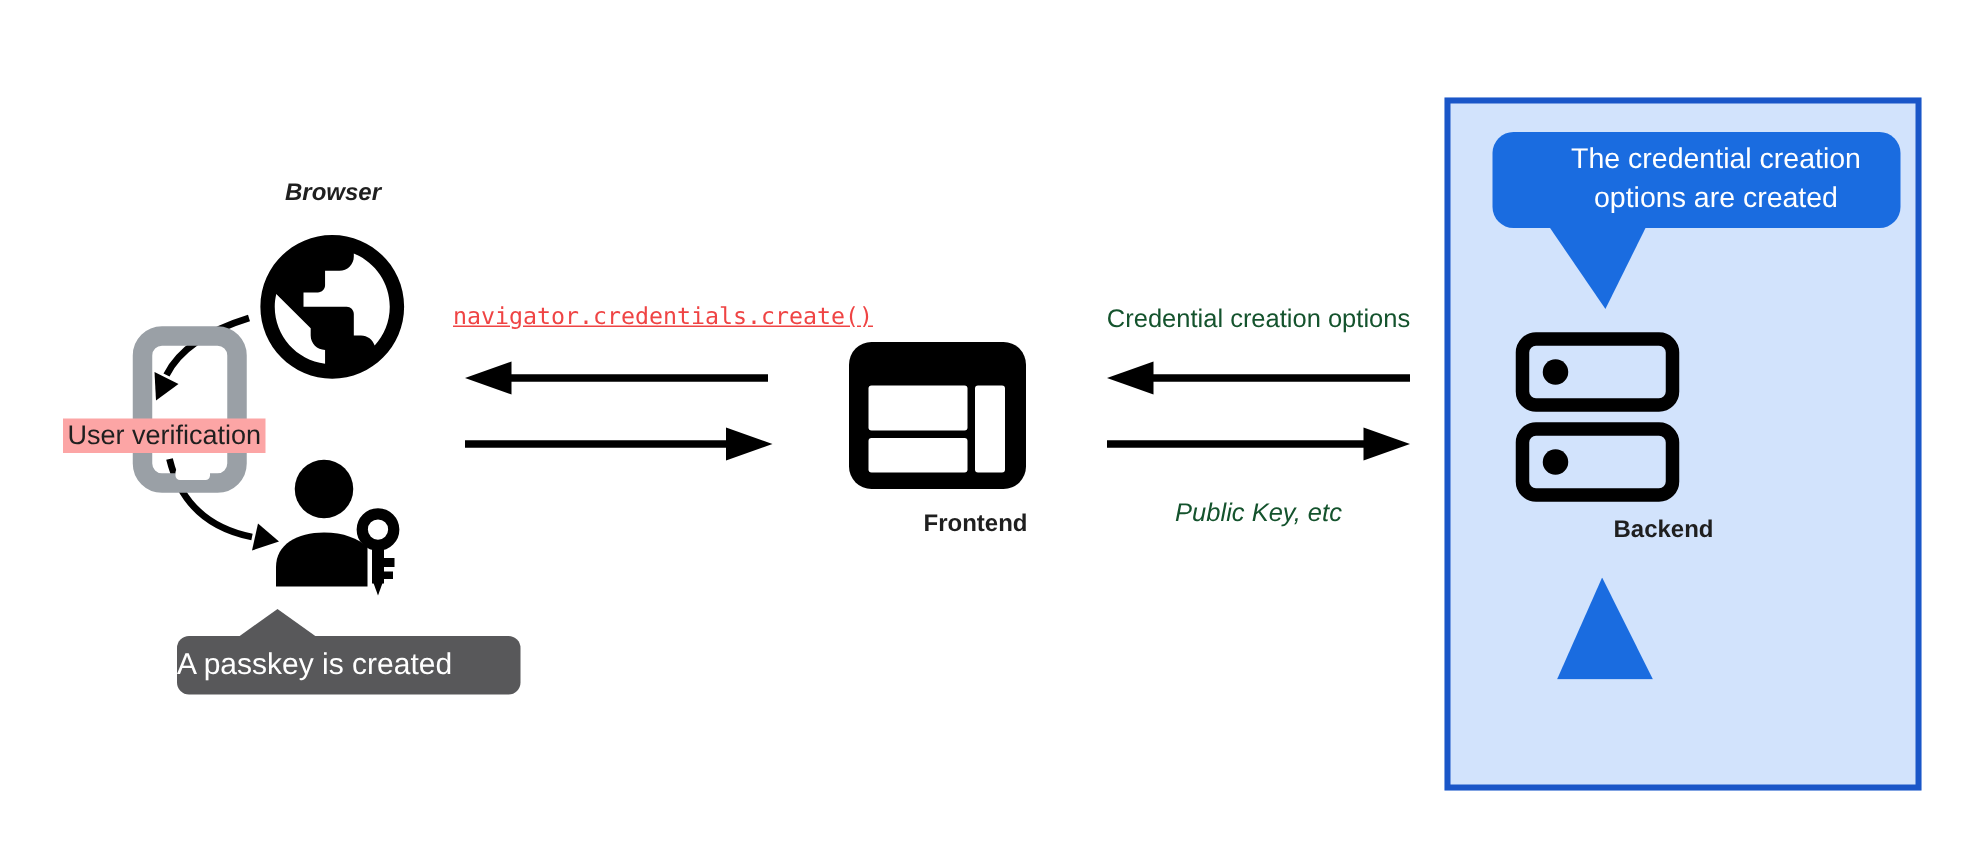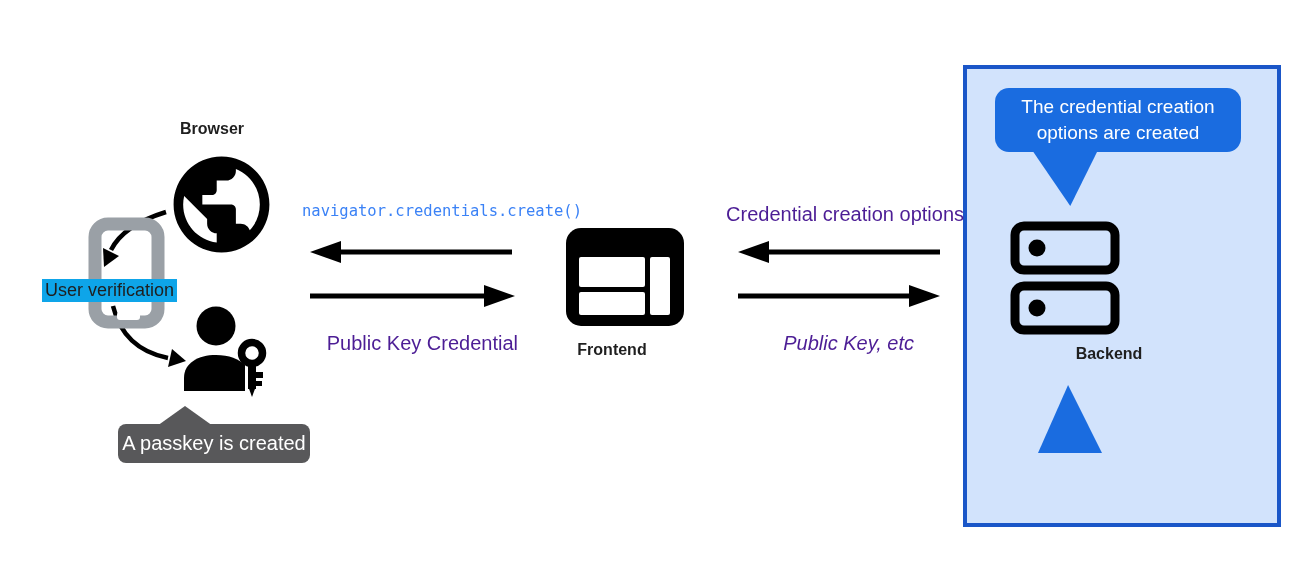--- a/index.html
+++ b/index.html
@@ -1,44 +1,44 @@
 <!DOCTYPE html>
 <html><head>
 <meta charset="utf-8">
 <style>
   html,body{margin:0;padding:0;background:#fff;}
   #canvas{
     position:relative;width:1310px;height:568px;background:#fff;overflow:hidden;
     font-family:"Liberation Sans",sans-serif;color:#1f1f1f;
   }
   .abs{position:absolute;}
-  .lbl{font-size:20px;color:#4c1d95;text-align:right;}
+  .lbl{font-size:17px;color:#14532d;text-align:center;}
   .lbl-bold{font-size:16px;font-weight:bold;color:#1f1f1f;text-align:center;}
-  .code{font-family:"DejaVu Sans Mono",monospace;font-size:15.5px;color:#3b82f6;text-align:center;white-space:nowrap;}
+  .code{font-family:"DejaVu Sans Mono",monospace;font-size:15.5px;color:#ef4444;text-align:center;white-space:nowrap;text-decoration:underline;}
   .panel{
     left:963px;top:65px;width:318px;height:462px;box-sizing:border-box;
     background:#d2e3fc;border:4px solid #1a56c8;
   }
   .bubble{
     background:#1a6ce0;color:#fff;font-size:19px;line-height:26px;text-align:center;
-    border-radius:14px;display:flex;align-items:center;justify-content:center;
+    border-radius:14px;display:flex;align-items:center;justify-content:center;padding-left:26px;
   }
   .bubble-inner{width:100%;}
   .pointer{background:#1a6ce0;}
   .dark-callout{
-    left:118px;top:424px;width:192px;height:39px;background:#58585a;border-radius:8px;
-    color:#fff;font-size:20px;display:flex;align-items:center;justify-content:center;
+    left:118px;top:424px;width:229px;height:39px;background:#58585a;border-radius:8px;
+    color:#fff;font-size:20px;display:flex;align-items:center;justify-content:flex-start;
   }
   .dark-pointer{
     left:157px;top:406px;width:56px;height:20px;background:#58585a;
     clip-path:polygon(50% 0,0 100%,100% 100%);
   }
   .pt-down{left:1032px;top:150px;width:66px;height:56px;clip-path:polygon(0 0,100% 0,58% 100%);}
   .pt-up{left:1038px;top:385px;width:64px;height:68px;clip-path:polygon(47% 0,0 100%,100% 100%);}
-  .uv-label{font-size:18px;background:#0ea5e9;padding:1px 3px;white-space:nowrap;}
+  .uv-label{font-size:18px;background:#fca5a5;padding:1px 3px;white-space:nowrap;}
   svg{display:block;}
 </style>
 </head>
 <body>
 
 <div id="canvas">
 
   <div class="abs panel"></div>
 
   <svg class="abs" style="left:0;top:0;" width="1310" height="568" viewBox="0 0 1310 568">
@@ -67,21 +67,21 @@
       <path d="M 166 212 C 140 220, 120 232, 111 250" fill="none" stroke="#000" stroke-width="4.5"></path>
       <polygon points="119,256 103,248 104,267" fill="#000"></polygon>
     </g>
 
     <g>
       <path d="M 113 306 C 120 335, 138 352, 168 358" fill="none" stroke="#000" stroke-width="4.5"></path>
       <polygon points="168,367 172,349 186,361" fill="#000"></polygon>
     </g>
   </svg>
 
-  <div class="abs lbl-bold" style="left:152px;top:120px;width:120px;">Browser</div>
+  <div class="abs lbl-bold" style="left:162px;top:120px;width:120px;font-style:italic;">Browser</div>
 
   <svg class="abs" style="left:164px;top:147px;" width="115" height="115" viewBox="0 0 24 24">
     <path fill="#000" d="M12 2C6.48 2 2 6.48 2 12s4.48 10 10 10 10-4.48 10-10S17.52 2 12 2zm-1 17.93c-3.95-.49-7-3.85-7-7.93 0-.62.08-1.21.21-1.79L9 15v1c0 1.1.9 2 2 2v1.93zm6.9-2.54c-.26-.81-1-1.39-1.9-1.39h-1v-3c0-.55-.45-1-1-1H8v-2h2c.55 0 1-.45 1-1V7h2c1.1 0 2-.9 2-2v-.41c2.93 1.19 5 4.06 5 7.41 0 2.08-.8 3.97-2.1 5.39z"></path>
   </svg>
 
   <svg class="abs" style="left:88px;top:217px;" width="77" height="112" viewBox="0 0 77 112">
     <rect x="7" y="7" width="63" height="98" rx="13" fill="none" stroke="#9aa0a6" stroke-width="13"></rect>
     <rect x="29" y="95" width="23" height="8" rx="3" fill="#fff"></rect>
   </svg>
 
@@ -97,30 +97,29 @@
     <polygon points="70,89 78,89 74,100" fill="#000"></polygon>
   </svg>
 
   <div class="abs dark-pointer"></div>
   <div class="abs dark-callout">
     <span>A passkey is created</span>
   </div>
 
   <div class="abs code" style="left:292px;top:202px;width:300px;">navigator.credentials.create()</div>
 
-  <div class="abs lbl" style="left:318px;top:332px;width:200px;">Public Key Credential</div>
 
   <svg class="abs" style="left:566px;top:228px;" width="118" height="98" viewBox="0 0 118 98">
     <rect x="0" y="0" width="118" height="98" rx="15" fill="#000"></rect>
     <rect x="13" y="29" width="66" height="30" rx="2" fill="#fff"></rect>
     <rect x="13" y="64" width="66" height="23" rx="2" fill="#fff"></rect>
     <rect x="84" y="29" width="20" height="58" rx="2" fill="#fff"></rect>
   </svg>
 
-  <div class="abs lbl-bold" style="left:552px;top:341px;width:120px;">Frontend</div>
+  <div class="abs lbl-bold" style="left:565px;top:341px;width:120px;text-align:right;">Frontend</div>
 
   <div class="abs lbl" style="left:714px;top:203px;width:250px;">Credential creation options</div>
 
   <div class="abs lbl" style="left:764px;top:332px;width:150px;font-style:italic;">Public Key, etc</div>
 
   <div class="abs pointer pt-down"></div>
   <div class="abs bubble" style="left:995px;top:88px;width:246px;height:64px;">
     <div class="bubble-inner" style="width:232px;">The credential creation options are created</div>
   </div>
 

